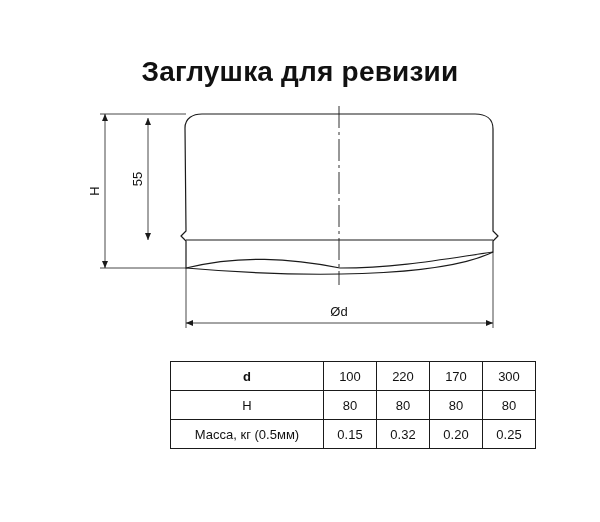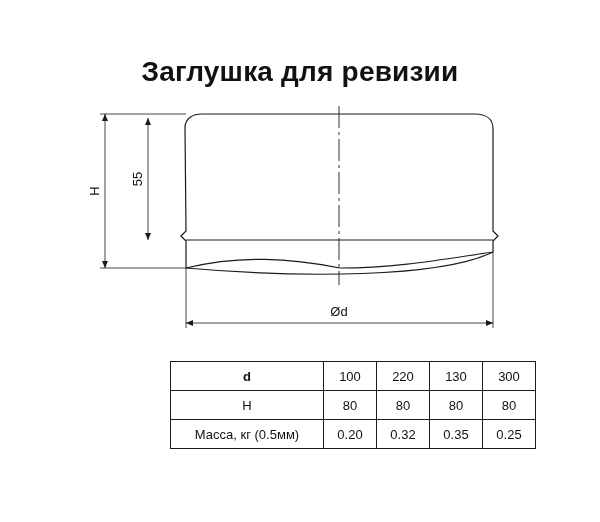--- a/index.html
+++ b/index.html
@@ -128,34 +128,34 @@
     </g>
   </svg>
 
   <div class="tablewrap">
     <table class="spec">
       <tbody>
         <tr class="headrow">
           <td class="labelcell">d</td>
           <td class="valcell">100</td>
           <td class="valcell">220</td>
-          <td class="valcell">130</td>
+          <td class="valcell">170</td>
           <td class="valcell">300</td>
         </tr>
         <tr>
           <td class="labelcell">H</td>
           <td class="valcell">80</td>
           <td class="valcell">80</td>
           <td class="valcell">80</td>
           <td class="valcell">80</td>
         </tr>
         <tr>
           <td class="labelcell">Масса, кг (0.5мм)</td>
+          <td class="valcell">0.15</td>
+          <td class="valcell">0.32</td>
           <td class="valcell">0.20</td>
-          <td class="valcell">0.32</td>
-          <td class="valcell">0.35</td>
           <td class="valcell">0.25</td>
         </tr>
       </tbody>
     </table>
   </div>
 
 </div>
 
 </body></html>

